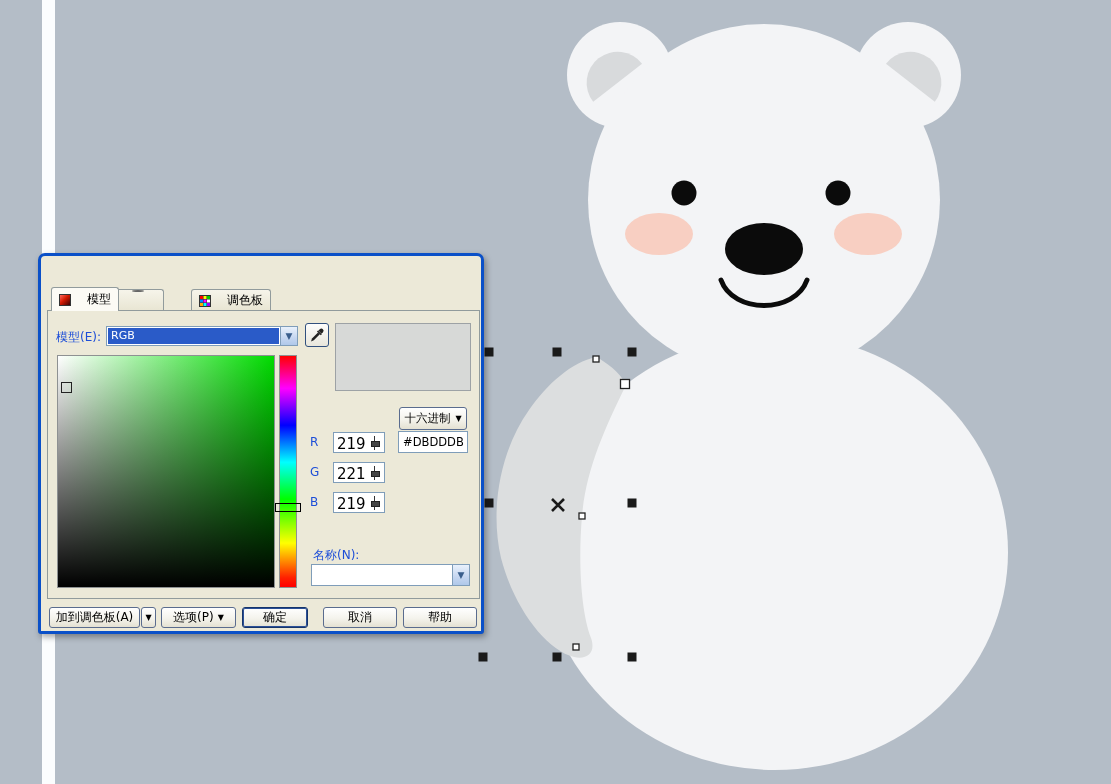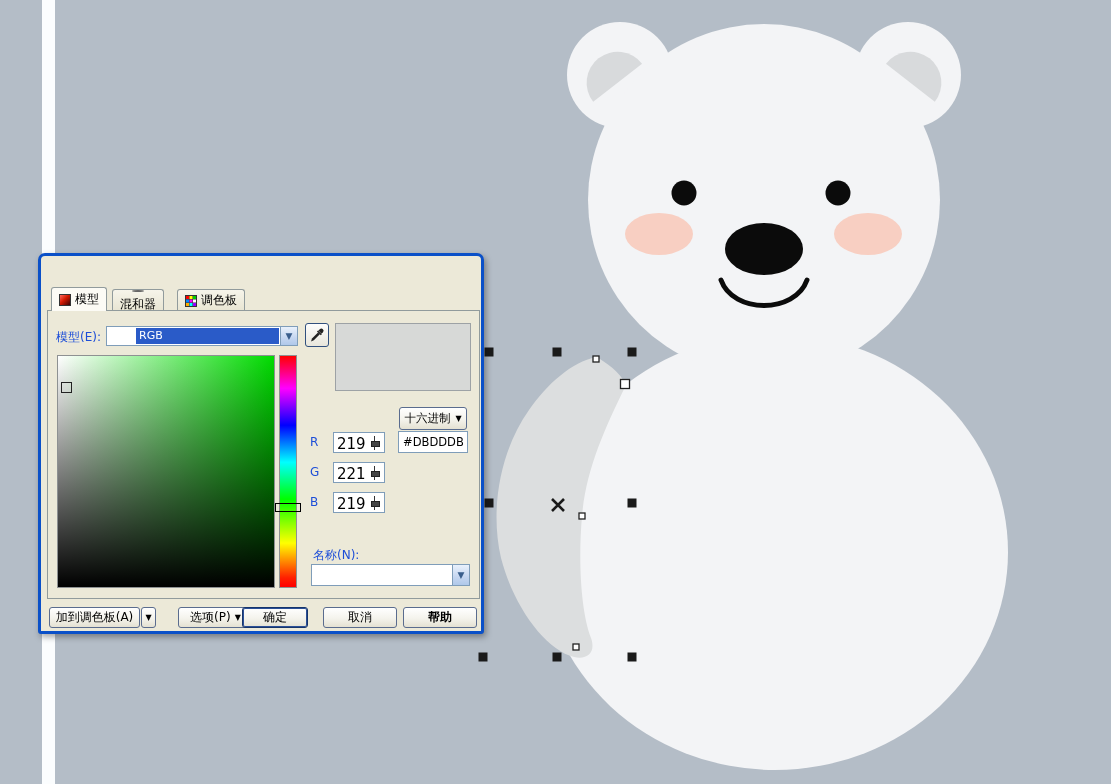--- a/index.html
+++ b/index.html
@@ -21,36 +21,36 @@
          background:linear-gradient(180deg,#3D8BE4 0%,#1F63CE 10%,#1557C2 55%,#1E63CF 90%,#0E47A8 100%);
          display:flex; align-items:center; }
   .titlebar .title { color:#fff; font-weight:bold; font-size:12px; padding-left:10px;
          text-shadow:1px 1px 1px rgba(0,0,0,.5); }
   .close-btn { position:absolute; right:5px; top:3px; width:21px; height:19px;
          border:1px solid #fff; border-radius:3px; color:#fff; font-size:11px; font-weight:bold;
          display:flex; align-items:center; justify-content:center; cursor:default;
          background:linear-gradient(180deg,#F0A28B 0%,#DE6847 35%,#C23A1C 80%,#A92F14 100%); }
 
   
-  .tab { position:absolute; top:33px; height:22px; display:flex; align-items:center; gap:4px;
+  .tab { position:absolute; top:33px; height:22px; display:flex; align-items:center; gap:16px;
          padding:0 7px; border:1px solid #919B9C; border-bottom:none; border-radius:3px 3px 0 0;
          background:linear-gradient(#F6F4EA,#E8E5D2); font-size:12px; color:#000; }
   .tab.active { top:31px; height:24px; background:#FCFBF5; z-index:3; }
   .tab-icon { width:12px; height:12px; display:inline-block; }
   .icon-model { background:linear-gradient(135deg,#FF6A5E 0%,#D41900 45%,#3B0000 100%); border:1px solid #333; }
   .icon-mixer { border-radius:50%; border:1px solid #666;
          background:conic-gradient(#f00,#ff0,#0f0,#0ff,#00f,#f0f,#f00); }
 
   .panel { position:absolute; left:6px; top:54px; width:433px; height:289px;
          border:1px solid #919B9C; background:#ECE9D8; z-index:2; }
 
   .lbl { position:absolute; font-size:12px; color:#1d4ed8; }
 
   
-  .combo { position:absolute; background:#fff; border:1px solid #7F9DB9; display:flex;padding-left:28px; }
+  .combo { position:absolute; background:#fff; border:1px solid #7F9DB9; display:flex; }
   .combo .val { flex:1; margin:1px; padding:1px 3px; font-size:11px; overflow:hidden; white-space:nowrap; }
   .combo .val.sel { background:#2A5BC8; color:#fff; }
   .combo .arrow { width:17px; display:flex; align-items:center; justify-content:center;
          font-size:9px; color:#3A5E8C; border-left:1px solid #7F9DB9;
          background:linear-gradient(180deg,#E9F1FC,#C5D6F0 60%,#AFC8EA); }
 
   .tool-btn { position:absolute; width:24px; height:24px; border:1px solid #31507E; border-radius:3px;
          background:linear-gradient(#FDFDFC,#E8E6DB); display:flex; align-items:center; justify-content:center; }
 
   .swatch { position:absolute; left:293px; top:67px; width:136px; height:68px;
@@ -84,26 +84,26 @@
 
   .hex-field { position:absolute; left:356px; top:175px; width:70px; height:22px;
          border:1px solid #7F9DB9; background:#fff; }
   .hex-field input { position:absolute; left:4px; top:3px; width:60px; border:none; outline:none;
          font-size:11.5px; font-family:inherit; background:transparent; }
 
   
   .b-row { position:absolute; top:351px; height:21px; }
   .btn-add   { position:absolute; left:8px;  width:91px;  height:21px; }
   .btn-add-dd{ position:absolute; left:100px; width:15px; height:21px; font-size:8px; }
-  .btn-opt   { position:absolute; left:137px; width:75px; height:21px; }
+  .btn-opt   { position:absolute; left:120px; width:75px; height:21px; }
   .btn-opt .dd { font-size:8px; }
   .btn-ok    { position:absolute; left:201px; width:66px; height:21px;
                border:1px solid #16356B; box-shadow:0 0 0 1px #2B4F96 inset; }
   .btn-cancel{ position:absolute; left:282px; width:74px; height:21px; }
-  .btn-help  { position:absolute; left:362px; width:74px; height:21px;font-weight:bold; }
+  .btn-help  { position:absolute; left:362px; width:74px; height:21px; }
 </style>
 </head>
 <body>
 
 <div id="stage" style="background: rgb(180, 189, 199);">
 
   <div id="page-stripe" style="background: rgb(251, 253, 254);"></div>
 
   <svg id="canvas-svg" width="1111" height="784" viewBox="0 0 1111 784">
 
@@ -153,21 +153,21 @@
   <div class="dlg">
 
     <div class="tab active" style="left:10px;">
       <span class="tab-icon icon-model"></span>
       <span>模型</span>
     </div>
     <div class="tab" style="left:71px;flex-direction:column;">
       <span class="tab-icon icon-mixer"></span>
       <span>混和器</span>
     </div>
-    <div class="tab" style="left:136px;">
+    <div class="tab" style="left:150px;">
       <svg class="tab-icon" viewBox="0 0 12 12">
         <rect x="0" y="0" width="12" height="12" fill="#333"></rect>
         <rect x="1" y="1" width="3" height="3" fill="#f00"></rect>
           <rect x="4.5" y="1" width="3" height="3" fill="#ff0"></rect>
           <rect x="8" y="1" width="3" height="3" fill="#0c0"></rect>
         <rect x="1" y="4.5" width="3" height="3" fill="#08f"></rect>
           <rect x="4.5" y="4.5" width="3" height="3" fill="#f0f"></rect>
           <rect x="8" y="4.5" width="3" height="3" fill="#fff"></rect>
         <rect x="1" y="8" width="3" height="3" fill="#fa0"></rect>
           <rect x="4.5" y="8" width="3" height="3" fill="#0ff"></rect>

